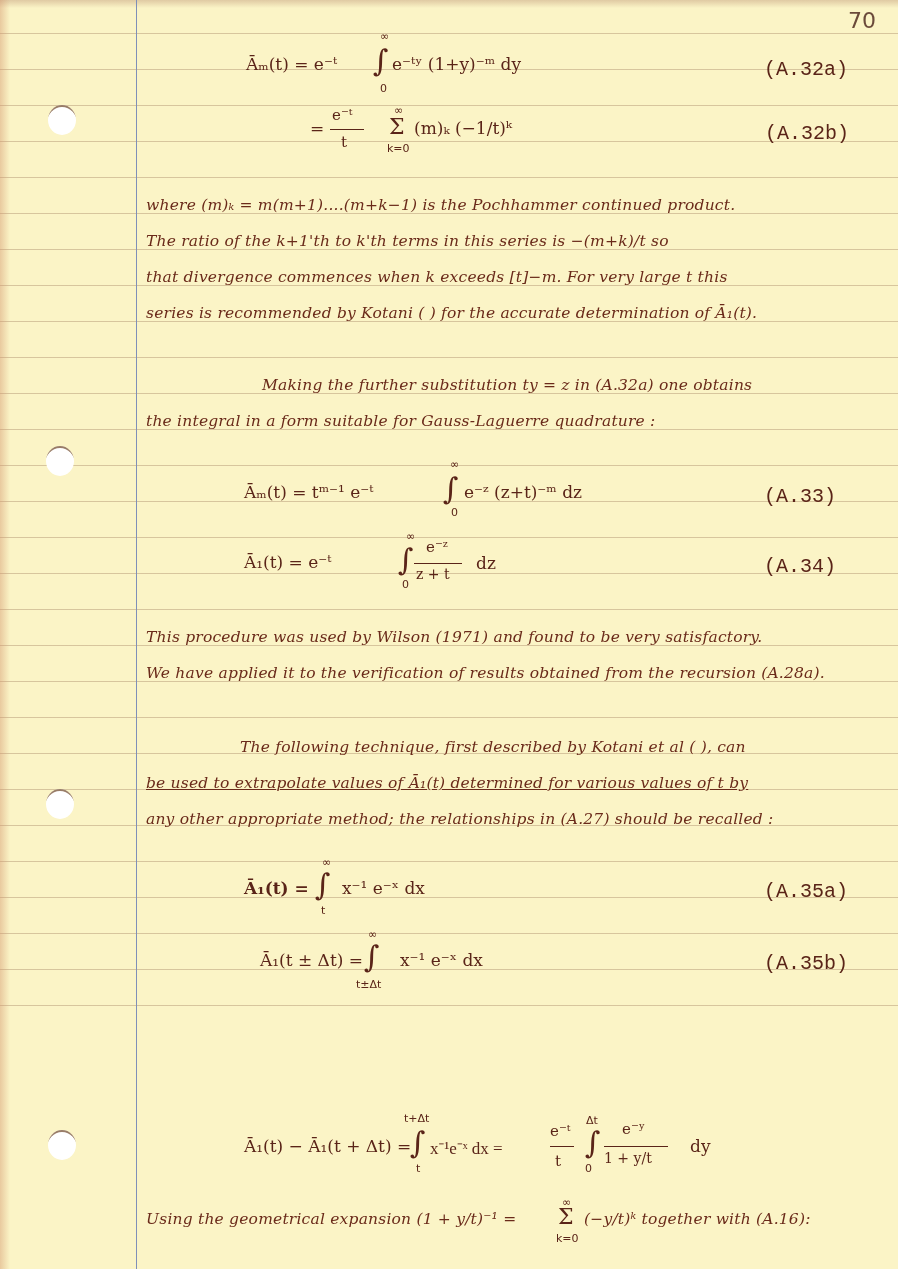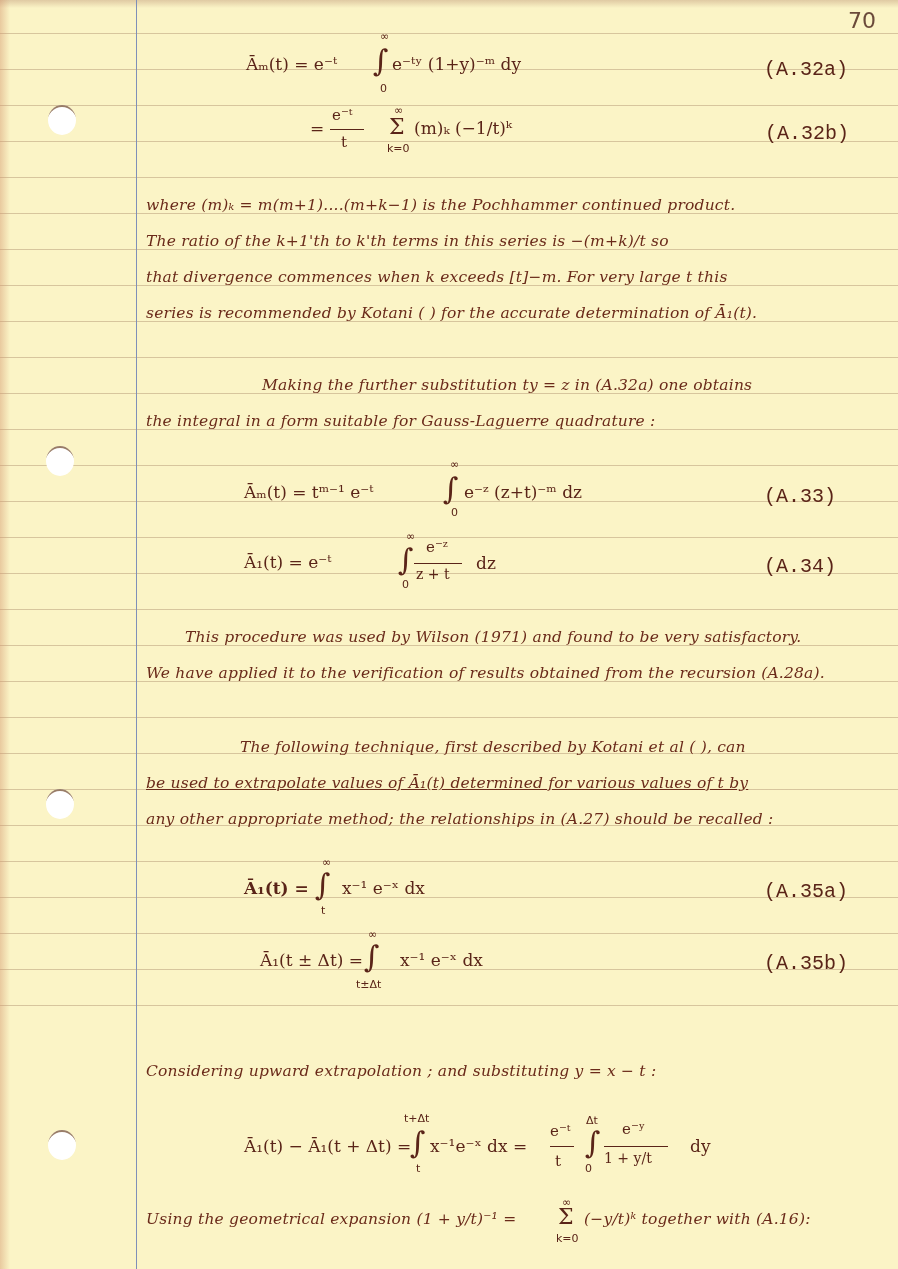--- a/index.html
+++ b/index.html
@@ -126,21 +126,21 @@
     <span class="bigint" style="left:398px; top:545px;">∫</span>
     <span class="lim" style="left:402px; top:578px;">0</span>
     <span class="eq" style="left:426px; top:538px; font-size:15px;">e⁻ᶻ</span>
     <span style="position:absolute; left:414px; top:563px; width:48px; height:1px; background:#5a2418;"></span>
     <span class="eq" style="left:416px; top:566px; font-size:14px;">z + t</span>
     <span class="eq" style="left:476px; top:553px;">dz</span>
     <span class="eq-label" style="left:764px; top:555px;">(A.34)</span>
   </div>
 
   <div>
-    <div class="line" style="left:146px; top:628px;margin-left:39px;">This procedure was used by Wilson (1971) and found to be very satisfactory.</div>
+    <div class="line" style="left:146px; top:628px;">This procedure was used by Wilson (1971) and found to be very satisfactory.</div>
     <div class="line" style="left:146px; top:664px;">We have applied it to the verification of results obtained from the recursion (A.28a).</div>
   </div>
 
   <div>
     <div class="line" style="left:240px; top:738px;">The following technique, first described by Kotani et al (   ), can</div>
     <div class="line" style="left:146px; top:774px;text-decoration:underline;">be used to extrapolate values of Ā₁(t) determined for various values of t by</div>
     <div class="line" style="left:146px; top:810px;">any other appropriate method; the relationships in (A.27) should be recalled :</div>
   </div>
 
   <div>
@@ -154,28 +154,27 @@
 
   <div>
     <span class="eq" style="left:260px; top:950px;">Ā₁(t ± Δt) =</span>
     <span class="lim" style="left:368px; top:928px;">∞</span>
     <span class="bigint" style="left:364px; top:942px;">∫</span>
     <span class="lim" style="left:356px; top:978px;">t±Δt</span>
     <span class="eq" style="left:400px; top:950px;">x⁻¹ e⁻ˣ dx</span>
     <span class="eq-label" style="left:764px; top:952px;">(A.35b)</span>
   </div>
 
-  <div class="line" style="left:146px; top:1062px;">Considering upward extrapolation ; and substituting  y = x − t :</div>
 
   <div>
     <span class="eq" style="left:244px; top:1136px;">Ā₁(t) − Ā₁(t + Δt) =</span>
     <span class="lim" style="left:404px; top:1112px;">t+Δt</span>
     <span class="bigint" style="left:410px; top:1128px;">∫</span>
     <span class="lim" style="left:416px; top:1162px;">t</span>
-    <span class="eq" style="left:430px; top:1136px;">x⁻¹e⁻ˣ dx  =</span>
+    <span class="eq" style="left:430px; top:1136px;font-family:Liberation Serif, serif;">x⁻¹e⁻ˣ dx  =</span>
     <span class="eq" style="left:550px; top:1122px; font-size:15px;">e⁻ᵗ</span>
     <span style="position:absolute; left:550px; top:1146px; width:24px; height:1px; background:#5a2418;"></span>
     <span class="eq" style="left:555px; top:1152px; font-size:15px;">t</span>
     <span class="lim" style="left:586px; top:1114px;">Δt</span>
     <span class="bigint" style="left:585px; top:1128px;">∫</span>
     <span class="lim" style="left:585px; top:1162px;">0</span>
     <span class="eq" style="left:622px; top:1120px; font-size:15px;">e⁻ʸ</span>
     <span style="position:absolute; left:604px; top:1146px; width:64px; height:1px; background:#5a2418;"></span>
     <span class="eq" style="left:604px; top:1150px; font-size:14px;">1 + y/t</span>
     <span class="eq" style="left:690px; top:1136px;">dy</span>

